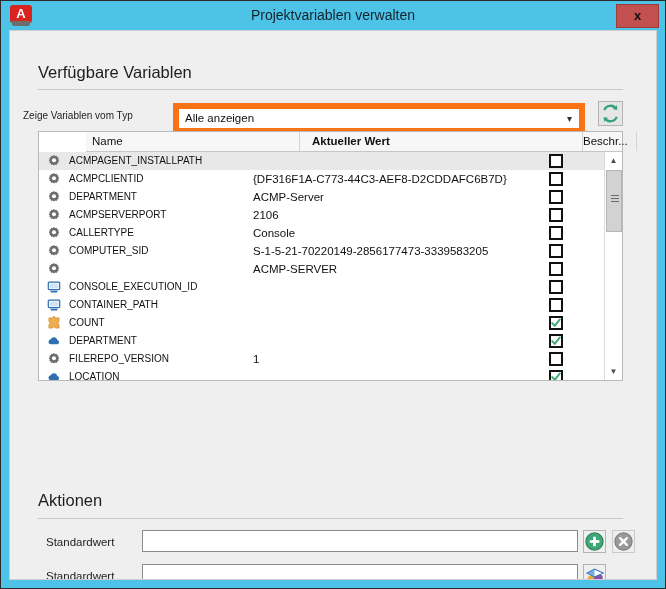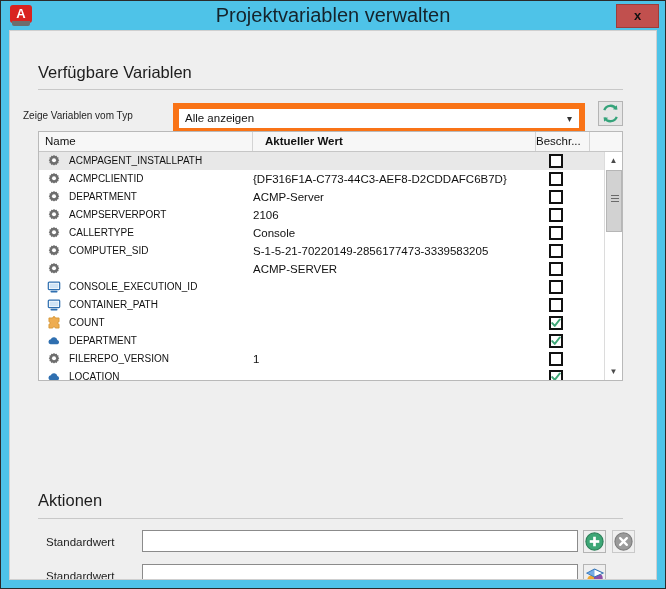--- a/index.html
+++ b/index.html
@@ -53,21 +53,21 @@
     width: 18px; height: 5px;
     background: #6d6d6d;
     border-radius: 0 0 2px 2px;
   }
   #window-title {
     position: absolute;
     left: 0; right: 0; top: 0;
     height: 32px;
     line-height: 29px;
     text-align: center;
-    font-size: 20px;
+    font-size: 14px;
     color: #15232b;
   }
   #close-button {
     position: absolute;
     right: 6px; top: 3px;
     width: 43px; height: 24px;
     background: #c1504e;
     border: 1px solid #9c3d3b;
     color: #111;
     font-size: 13px;
@@ -135,20 +135,21 @@
     cursor: pointer;
   }
 
   
   #grid {
     position: absolute;
     left: 28px; top: 100px;
     width: 585px; height: 250px;
     background: #fff;
     border: 1px solid #b9b9b9;
+    padding-left: 47px;
   }
   #grid-head {
     position: relative;
     height: 20px;
     background: #f7f7f7;
     border-bottom: 1px solid #c6c6c6;
     font-size: 11.5px;
     color: #111;
   }
   #grid-head .hc {

